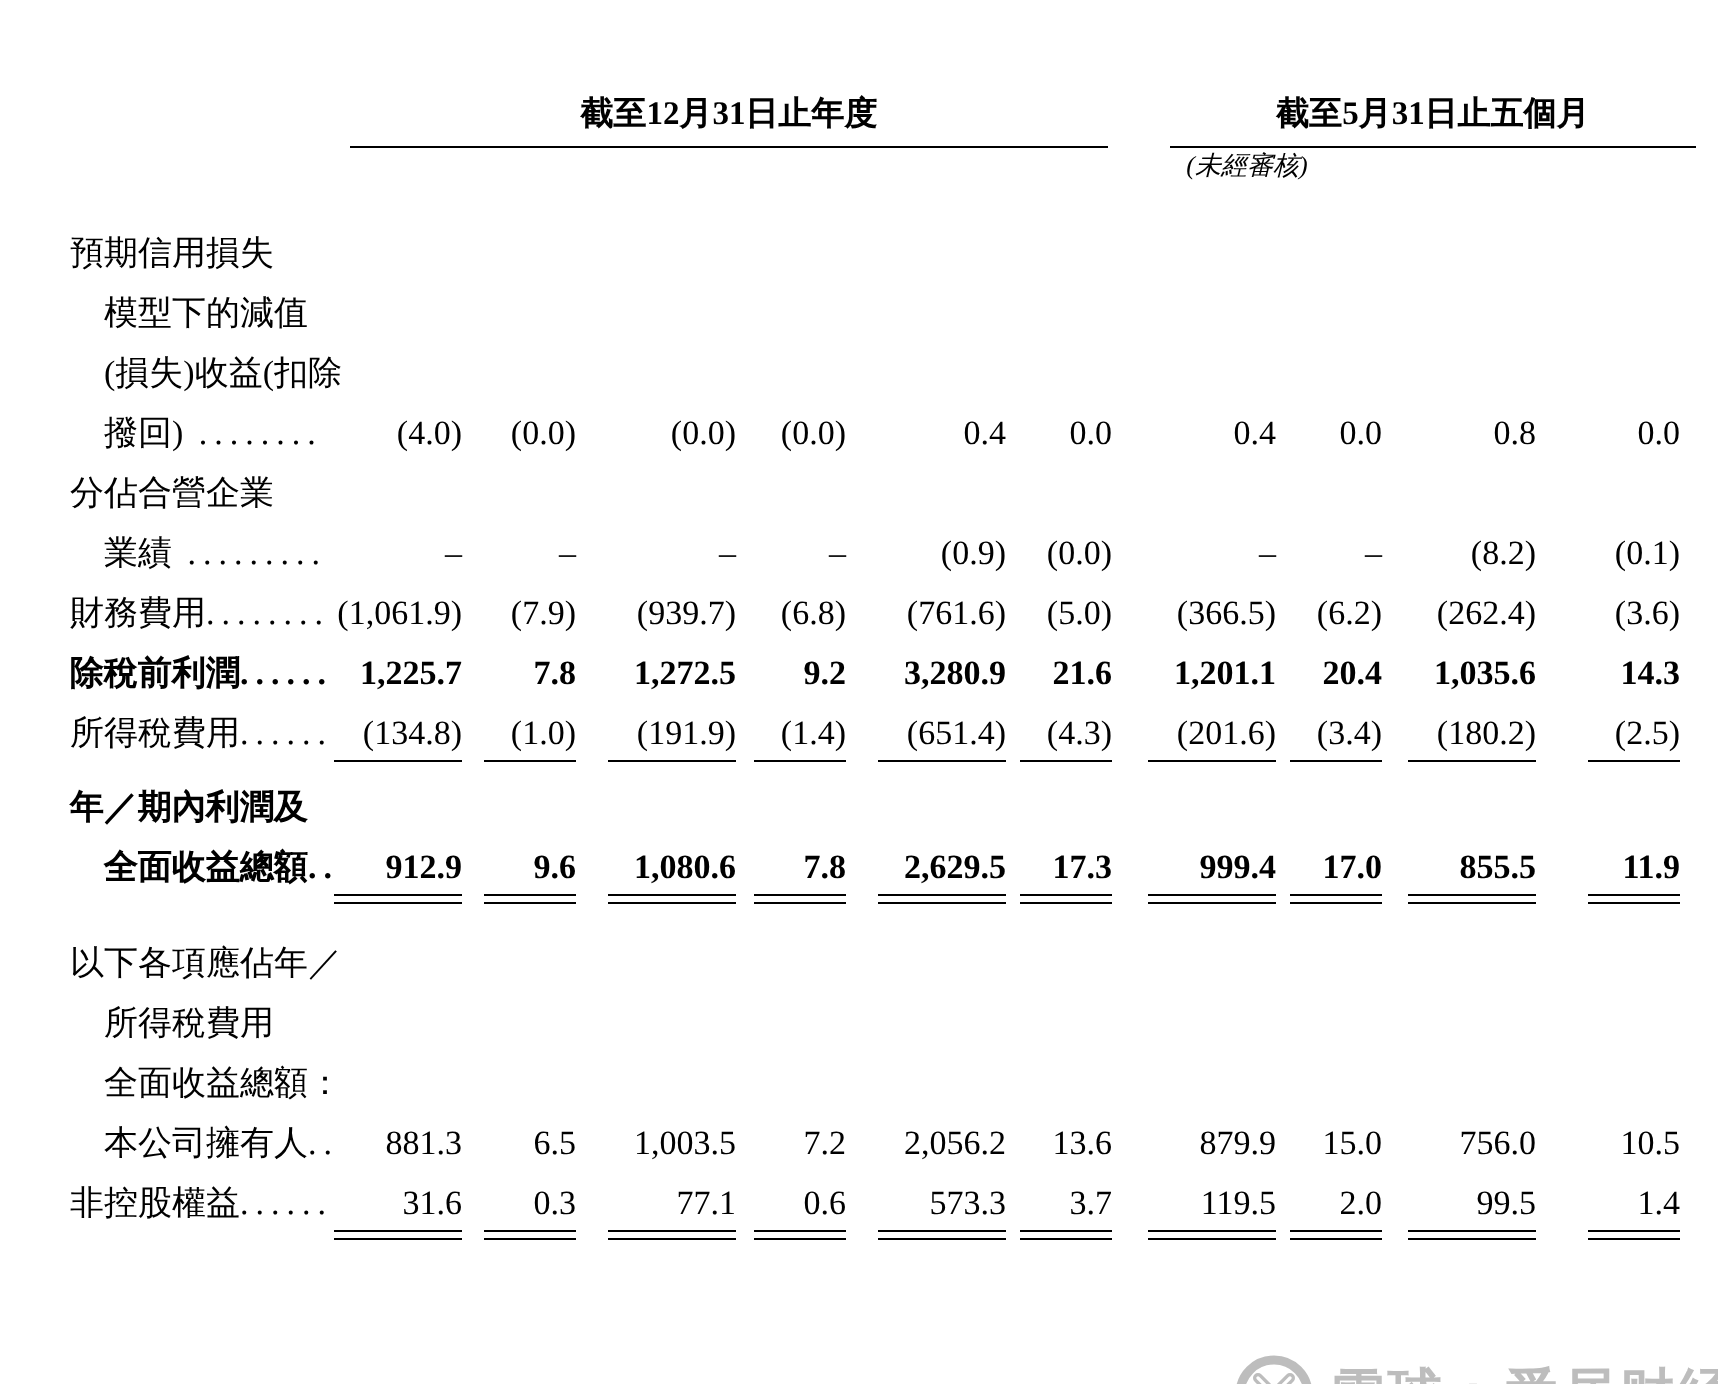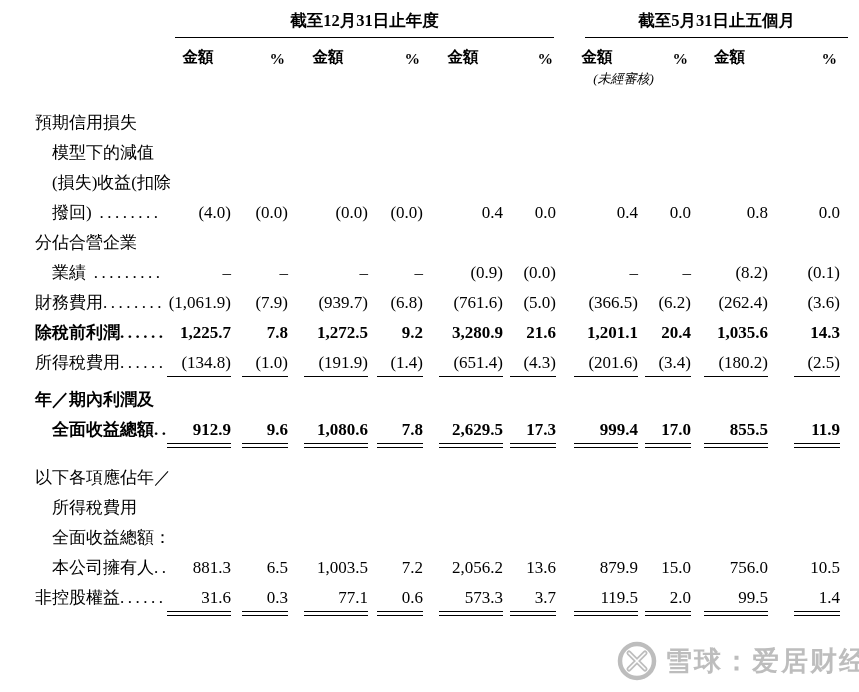--- a/index.html
+++ b/index.html
@@ -2,21 +2,21 @@
 <html><head>
 <meta charset="utf-8">
 <style>
   html,body { margin:0; padding:0; }
   body {
     width:859px; height:692px;
     background:#ffffff; color:#000;
     font-family:"Liberation Serif","DejaVu Serif",serif;
     position:relative; overflow:hidden;
   }
-  .page { position:absolute; inset:0; }
+  .page { position:absolute; inset:0;margin-top:36px; }
 
   table { border-collapse:collapse; table-layout:fixed; margin:10px 0 0 35px; width:805px; }
   td,th { padding:0; vertical-align:bottom; font-weight:normal; white-space:nowrap; overflow:visible; }
 
   
   thead th { font-weight:bold; }
   .spanline, .yearline {
     border-bottom:1.6px solid #000; text-align:center;
     font-weight:bold; font-size:16.5px; padding-bottom:5px;
   }
@@ -79,33 +79,20 @@
     <thead>
       <tr>
         <th></th>
         <th colspan="6">
           <div class="spanline g1">截至12月31日止年度</div>
         </th>
         <th colspan="4">
           <div class="spanline g2">截至5月31日止五個月</div>
         </th>
       </tr>
-      <tr>
-        <th></th>
-        <th class="hdr-amt">金額</th>
-        <th class="hdr-pct">%</th>
-        <th class="hdr-amt">金額</th>
-        <th class="hdr-pct">%</th>
-        <th class="hdr-amt">金額</th>
-        <th class="hdr-pct">%</th>
-        <th class="hdr-amt">金額</th>
-        <th class="hdr-pct">%</th>
-        <th class="hdr-amt">金額</th>
-        <th class="hdr-pct">%</th>
-      </tr>
       <tr class="note-row">
         <th colspan="7"></th>
         <th colspan="2" class="note" style="font-size:13px;">(未經審核)</th>
         <th colspan="2"></th>
       </tr>
     </thead>
     <tbody>
         <tr>
           <td colspan="11" style="height: 20px; line-height: 0;"></td>
         </tr>

